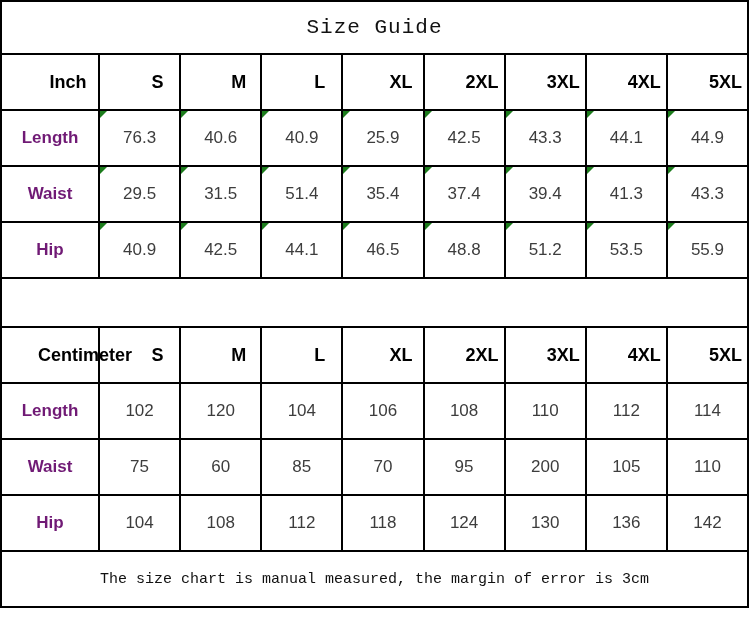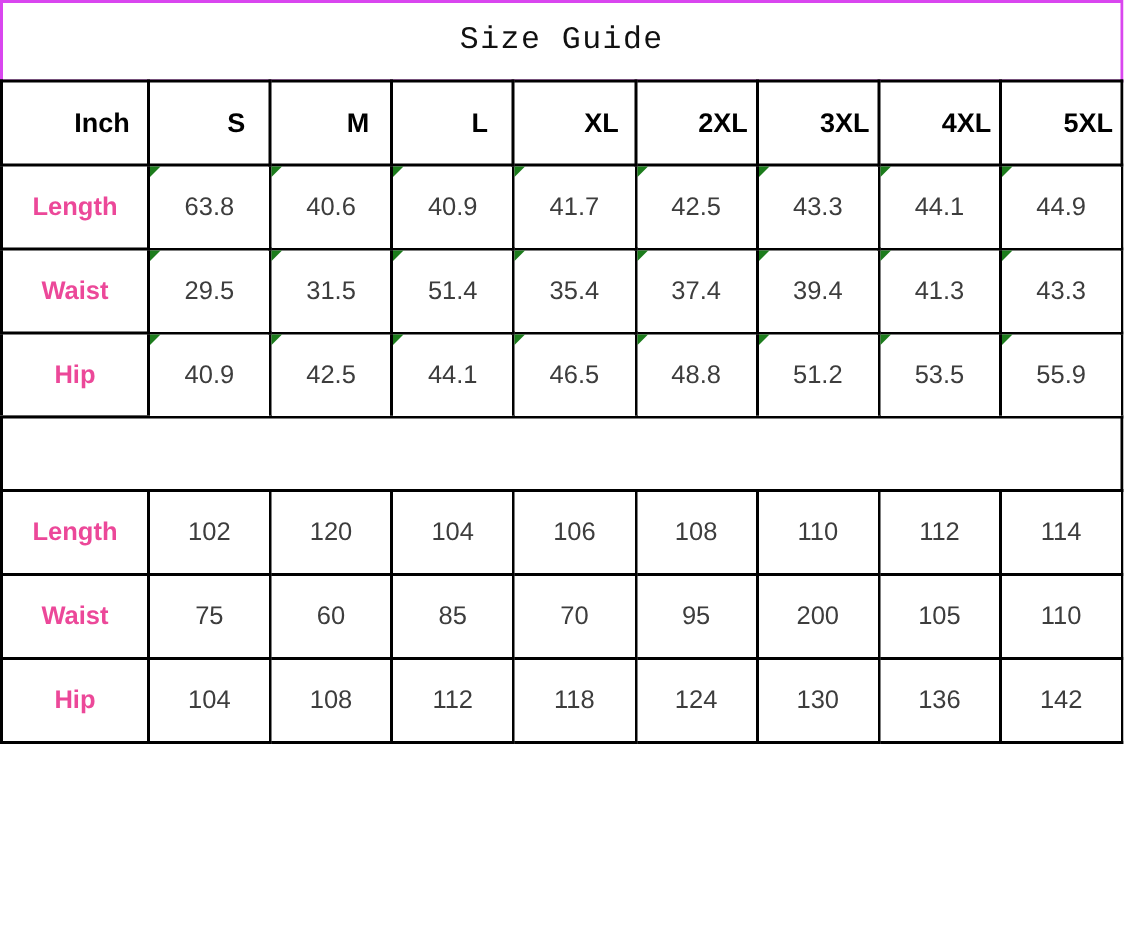--- a/index.html
+++ b/index.html
@@ -5,21 +5,21 @@
   html, body { margin: 0; padding: 0; background: #ffffff; }
   .sheet {
     width: 749px;
     box-sizing: border-box;
     font-family: "Liberation Sans", sans-serif;
     color: #000;
   }
   .title-row {
     box-sizing: border-box;
     height: 55px;
-    border: 2px solid #d946ef;
+    border: 2px solid #000000;
     display: flex;
     align-items: center;
     justify-content: center;
   }
   .title-text {
     font-family: "Liberation Mono", "DejaVu Sans Mono", monospace;
     font-size: 21px;
     letter-spacing: 1px;
     color: #111;
   }
@@ -43,21 +43,21 @@
   table.size-table th.unit-cell,
   table.size-table th.size-cell {
     font-size: 18px;
     font-weight: bold;
     color: #000;
     padding-left: 36px;
   }
   table.size-table td.label-cell {
     font-size: 17px;
     font-weight: bold;
-    color: #ec4899;
+    color: #701a75;
     margin-top: 40px;
   }
   table.size-table td.value-cell {
     position: relative;
     font-size: 17px;
     font-weight: normal;
     color: #3d3d3d;
   }
   .cell-marker {
     position: absolute;
@@ -118,24 +118,24 @@
           <th class="size-cell">M</th>
           <th class="size-cell">L</th>
           <th class="size-cell">XL</th>
           <th class="size-cell">2XL</th>
           <th class="size-cell">3XL</th>
           <th class="size-cell">4XL</th>
           <th class="size-cell">5XL</th>
         </tr>
         <tr>
           <td class="label-cell">Length</td>
-          <td class="value-cell"><span class="cell-marker"></span><span>63.8</span></td>
+          <td class="value-cell"><span class="cell-marker"></span><span>76.3</span></td>
           <td class="value-cell"><span class="cell-marker"></span><span>40.6</span></td>
           <td class="value-cell"><span class="cell-marker"></span><span>40.9</span></td>
-          <td class="value-cell"><span class="cell-marker"></span><span>41.7</span></td>
+          <td class="value-cell"><span class="cell-marker"></span><span>25.9</span></td>
           <td class="value-cell"><span class="cell-marker"></span><span>42.5</span></td>
           <td class="value-cell"><span class="cell-marker"></span><span>43.3</span></td>
           <td class="value-cell"><span class="cell-marker"></span><span>44.1</span></td>
           <td class="value-cell"><span class="cell-marker"></span><span>44.9</span></td>
         </tr>
         <tr>
           <td class="label-cell">Waist</td>
           <td class="value-cell"><span class="cell-marker"></span><span>29.5</span></td>
           <td class="value-cell"><span class="cell-marker"></span><span>31.5</span></td>
           <td class="value-cell"><span class="cell-marker"></span><span>51.4</span></td>
@@ -168,20 +168,31 @@
         <col>
         <col>
         <col>
         <col>
         <col>
         <col>
         <col>
       </colgroup>
       <tbody>
         <tr>
+          <th class="unit-cell">Centimeter</th>
+          <th class="size-cell">S</th>
+          <th class="size-cell">M</th>
+          <th class="size-cell">L</th>
+          <th class="size-cell">XL</th>
+          <th class="size-cell">2XL</th>
+          <th class="size-cell">3XL</th>
+          <th class="size-cell">4XL</th>
+          <th class="size-cell">5XL</th>
+        </tr>
+        <tr>
           <td class="label-cell">Length</td>
           <td class="value-cell"><span>102</span></td>
           <td class="value-cell"><span>120</span></td>
           <td class="value-cell"><span>104</span></td>
           <td class="value-cell"><span>106</span></td>
           <td class="value-cell"><span>108</span></td>
           <td class="value-cell"><span>110</span></td>
           <td class="value-cell"><span>112</span></td>
           <td class="value-cell"><span>114</span></td>
         </tr>
@@ -203,14 +214,17 @@
           <td class="value-cell"><span>112</span></td>
           <td class="value-cell"><span>118</span></td>
           <td class="value-cell"><span>124</span></td>
           <td class="value-cell"><span>130</span></td>
           <td class="value-cell"><span>136</span></td>
           <td class="value-cell"><span>142</span></td>
         </tr>
       </tbody>
     </table>
 
+  <div class="footer-row">
+    <span class="footer-text">The size chart is manual measured, the margin of error is 3cm</span>
+  </div>
 
 </div>
 
 </body></html>

